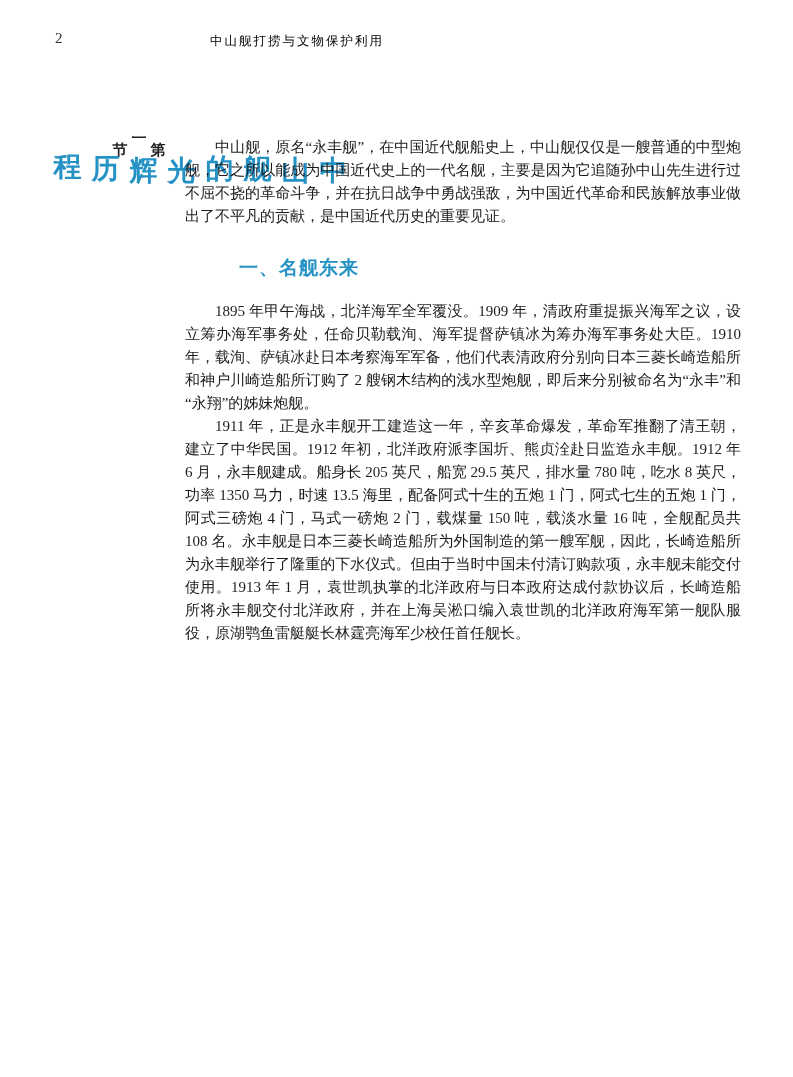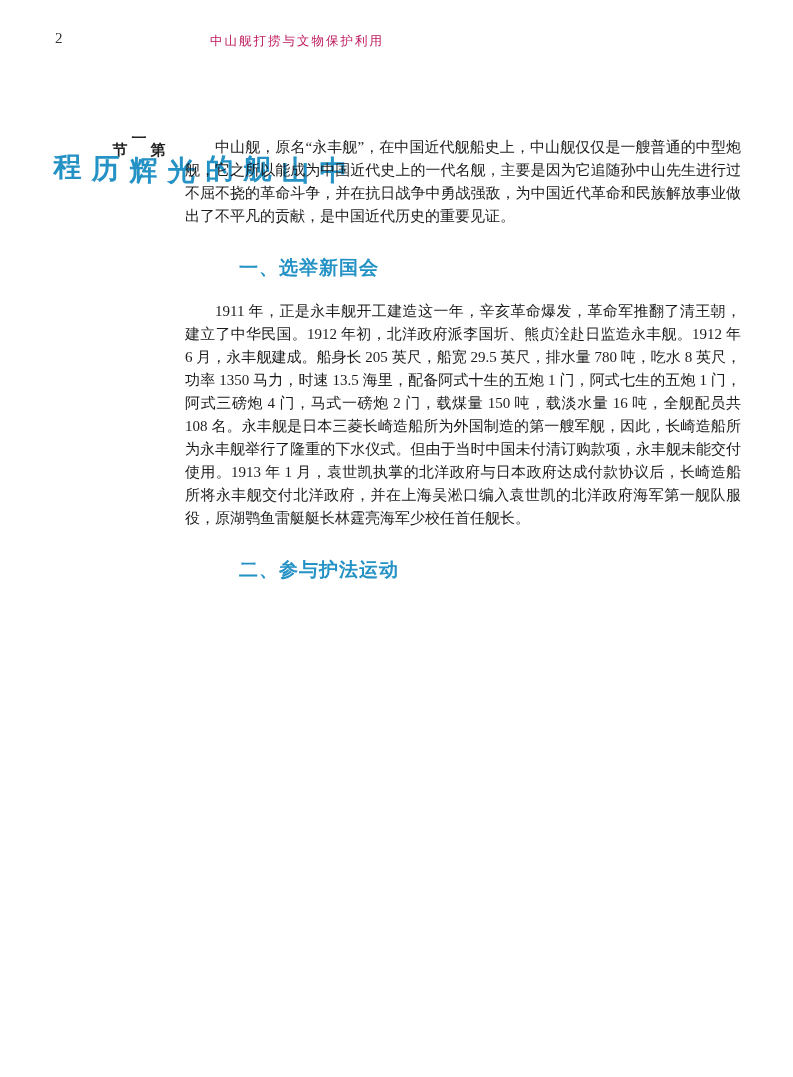--- a/index.html
+++ b/index.html
@@ -12,21 +12,21 @@
     overflow:hidden;
   }
   
   .running-head{position:absolute;top:30px;left:0;width:793px;height:24px;}
   .page-num{
     position:absolute;left:55px;top:0;
     font-size:15px;color:#333;letter-spacing:1px;
   }
   .running-title{
     position:absolute;left:210px;top:3px;
-    font-size:12.5px;color:#be185d;letter-spacing:2px;
+    font-size:12.5px;color:#000000;letter-spacing:2px;
   }
   
   .side{position:absolute;top:125px;left:48px;width:130px;}
   .section-label{
     position:absolute;left:62px;top:5px;
     writing-mode:vertical-rl;text-orientation:upright;
     font-size:15px;font-weight:bold;color:#222;
     letter-spacing:5px;
   }
   .chapter-title{
@@ -67,17 +67,17 @@
 </div>
 
 <aside class="side">
   <div class="section-label">第一节</div>
   <div class="chapter-title">中山舰的光辉历程</div>
 </aside>
 
 <main class="main">
   <p>中山舰，原名“永丰舰”，在中国近代舰船史上，中山舰仅仅是一艘普通的中型炮舰，它之所以能成为中国近代史上的一代名舰，主要是因为它追随孙中山先生进行过不屈不挠的革命斗争，并在抗日战争中勇战强敌，为中国近代革命和民族解放事业做出了不平凡的贡献，是中国近代历史的重要见证。</p>
 
-  <h2>一、选举新国会</h2>
+  <h2>一、名舰东来</h2>
+  <p>1895 年甲午海战，北洋海军全军覆没。1909 年，清政府重提振兴海军之议，设立筹办海军事务处，任命贝勒载洵、海军提督萨镇冰为筹办海军事务处大臣。1910 年，载洵、萨镇冰赴日本考察海军军备，他们代表清政府分别向日本三菱长崎造船所和神户川崎造船所订购了 2 艘钢木结构的浅水型炮舰，即后来分别被命名为“永丰”和“永翔”的姊妹炮舰。</p>
   <p>1911 年，正是永丰舰开工建造这一年，辛亥革命爆发，革命军推翻了清王朝，建立了中华民国。1912 年初，北洋政府派李国圻、熊贞洤赴日监造永丰舰。1912 年 6 月，永丰舰建成。船身长 205 英尺，船宽 29.5 英尺，排水量 780 吨，吃水 8 英尺，功率 1350 马力，时速 13.5 海里，配备阿式十生的五炮 1 门，阿式七生的五炮 1 门，阿式三磅炮 4 门，马式一磅炮 2 门，载煤量 150 吨，载淡水量 16 吨，全舰配员共 108 名。永丰舰是日本三菱长崎造船所为外国制造的第一艘军舰，因此，长崎造船所为永丰舰举行了隆重的下水仪式。但由于当时中国未付清订购款项，永丰舰未能交付使用。1913 年 1 月，袁世凯执掌的北洋政府与日本政府达成付款协议后，长崎造船所将永丰舰交付北洋政府，并在上海吴淞口编入袁世凯的北洋政府海军第一舰队服役，原湖鹗鱼雷艇艇长林霆亮海军少校任首任舰长。</p>
 
-  <h2>二、参与护法运动</h2>
 </main>
 
 </body></html>

